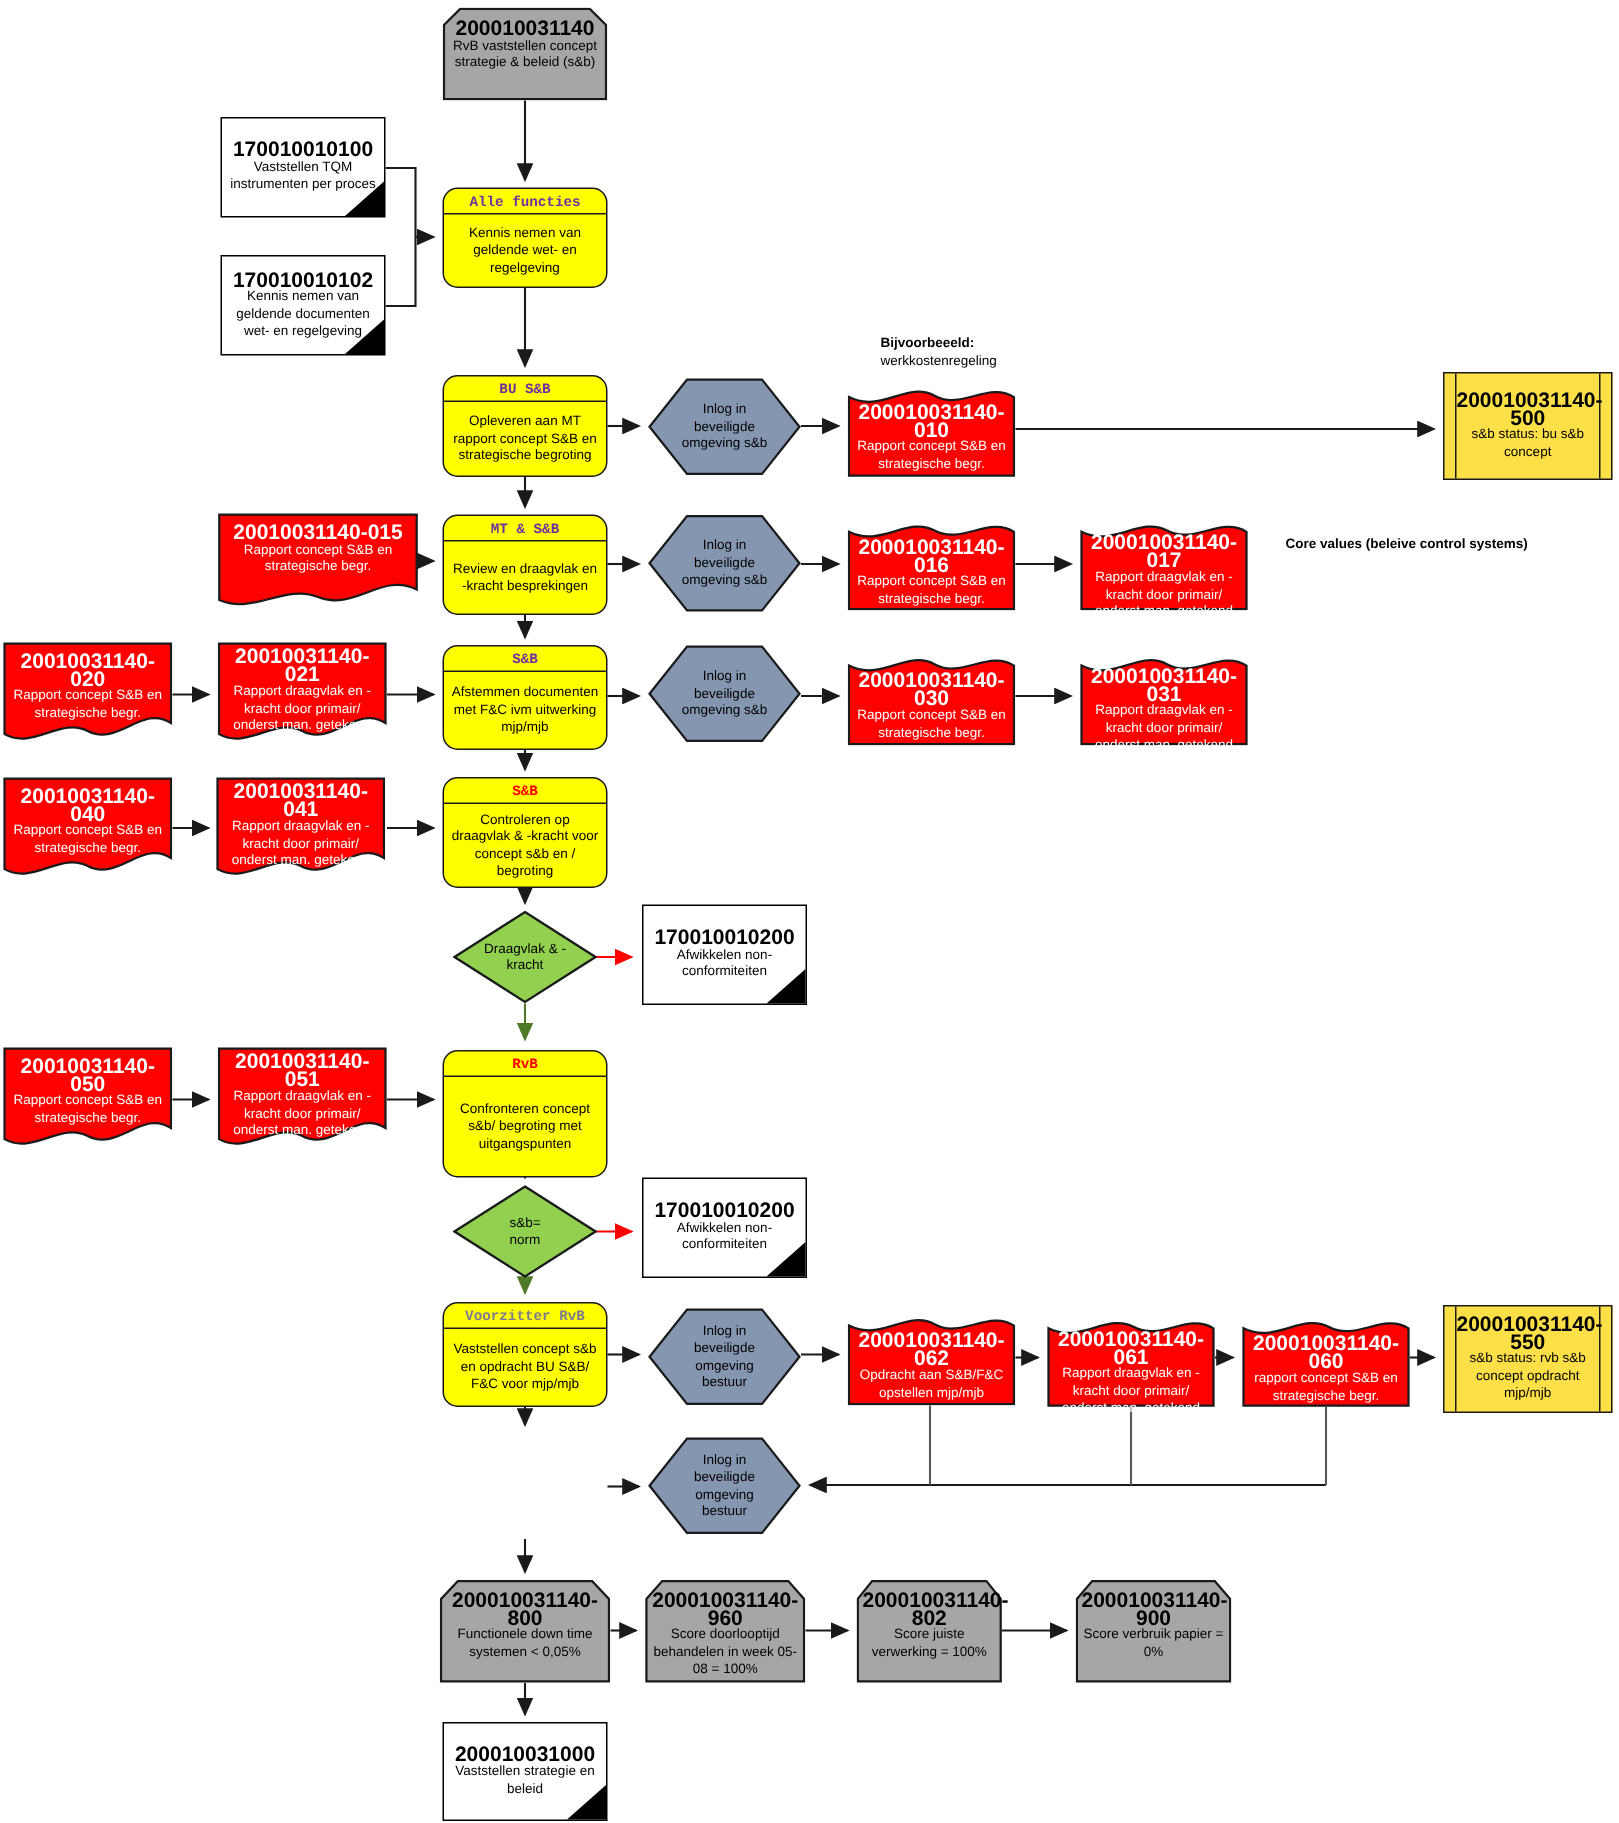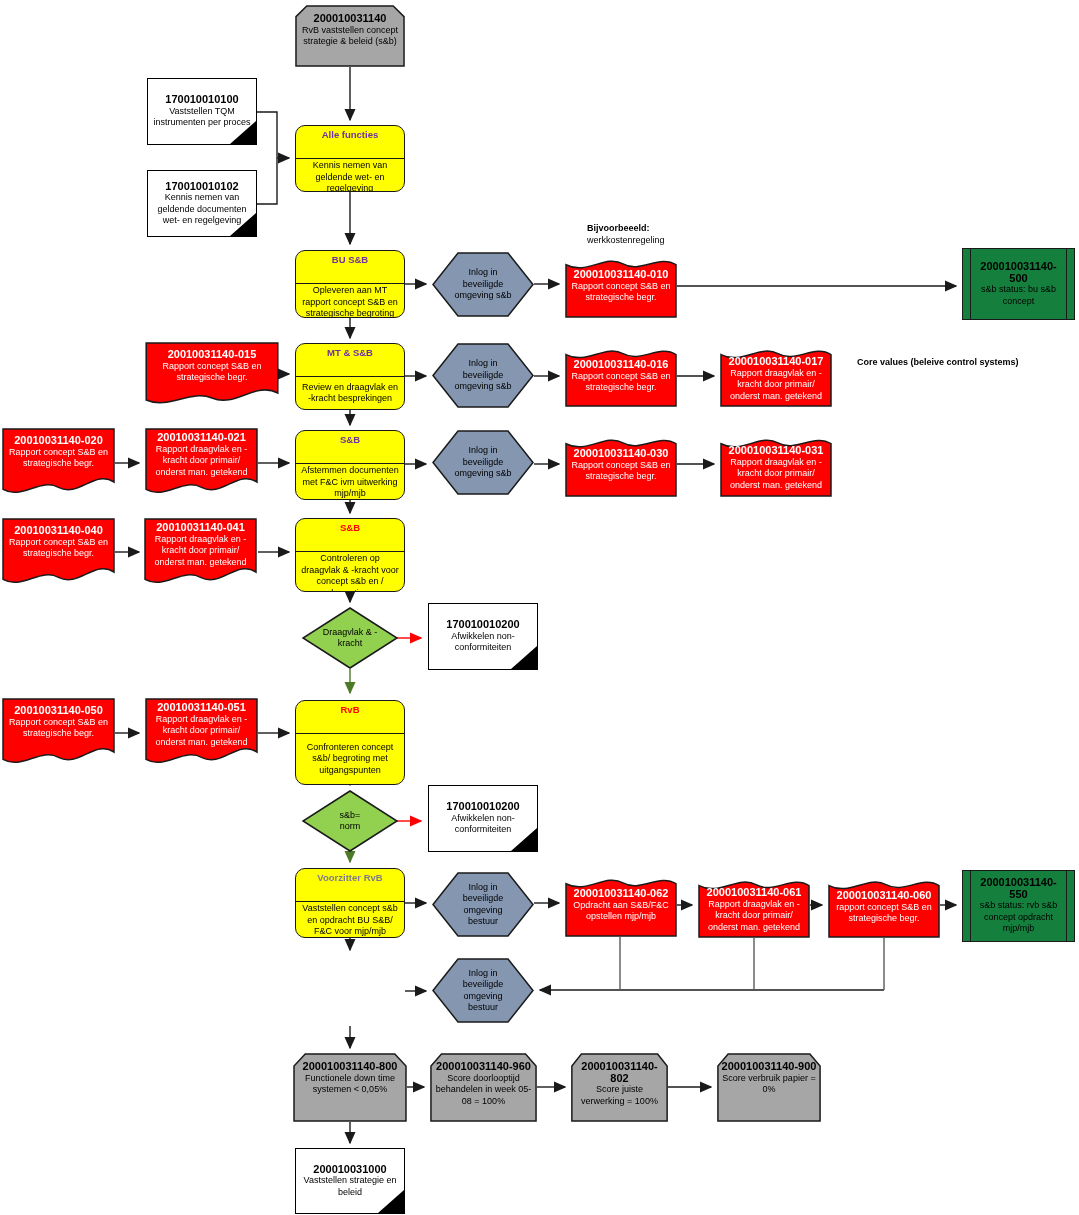--- a/index.html
+++ b/index.html
@@ -2,44 +2,44 @@
 <html><head>
 <meta charset="utf-8">
 <style>
   html,body{margin:0;padding:0;background:#fff;}
   #canvas{position:relative;width:1079px;height:1215px;background:#fff;overflow:hidden;
           font-family:"Liberation Sans",sans-serif;}
   #connectors{position:absolute;left:0;top:0;pointer-events:none;}
   .node{position:absolute;box-sizing:border-box;}
   .shape{position:absolute;left:0;top:0;width:100%;height:100%;}
   .txt{position:relative;text-align:center;font-size:9px;line-height:11.5px;color:#000;width:100%;}
-  .num{font-weight:bold;display:block;font-size:11px;}
+  .num{font-weight:bold;display:block;font-size:14px;}
   .line{display:block;}
   
   .step{background:#FFFF00;border:1.5px solid #1a1a1a;border-radius:10px;display:flex;
         flex-direction:column;overflow:hidden;}
   .step .hdr{border-bottom:1.5px solid #1a1a1a;font-weight:bold;font-size:9.5px;
-             padding:3px 2px 18px;text-align:center;flex:0 0 auto;}
+             padding:3px 2px 2px;text-align:center;flex:0 0 auto;font-family:Liberation Mono, monospace;}
   .step .body{flex:1;display:flex;align-items:center;justify-content:center;
               padding:1px 4px;text-align:center;font-size:9px;line-height:11.5px;}
   .hdr.purple{color:#7030A0}.hdr.red{color:#FF0000}.hdr.grayish{color:#7E7B8F}.hdr.cyan{color:#00B0F0}
   
   .whitebox{background:#fff;border:1.5px solid #000;display:flex;align-items:center;justify-content:center;}
   .fold{position:absolute;right:0;bottom:0;width:0;height:0;
         border-left:26px solid transparent;border-bottom:23px solid #000;}
   
   .doc .txt{color:#fff;padding:0 4px;box-sizing:border-box;}
   .doc-top .txt{margin-top:16px;text-align:center;}
   .doc-bottom .txt{margin-top:7px;}
   
   .cfx{display:flex;align-items:center;justify-content:center;}
   .hex .txt{max-width:66px;}
   .dia .txt{font-size:9px;}
   
-  .status{background:#15803d;border:1.5px solid #1a1a1a;}
+  .status{background:#fde047;border:1.5px solid #1a1a1a;}
   .status .inner{position:absolute;top:0;bottom:0;left:7px;right:7px;
                  border-left:1.5px solid #1a1a1a;border-right:1.5px solid #1a1a1a;
                  display:flex;align-items:center;justify-content:center;}
   .status .txt{padding:0 3px;}
   
   .gray .txt{margin-top:8px;padding:0 4px;box-sizing:border-box;}
   
   .note{position:absolute;font-size:9px;line-height:12px;color:#000;}
   .note b{display:block;}
 </style>

